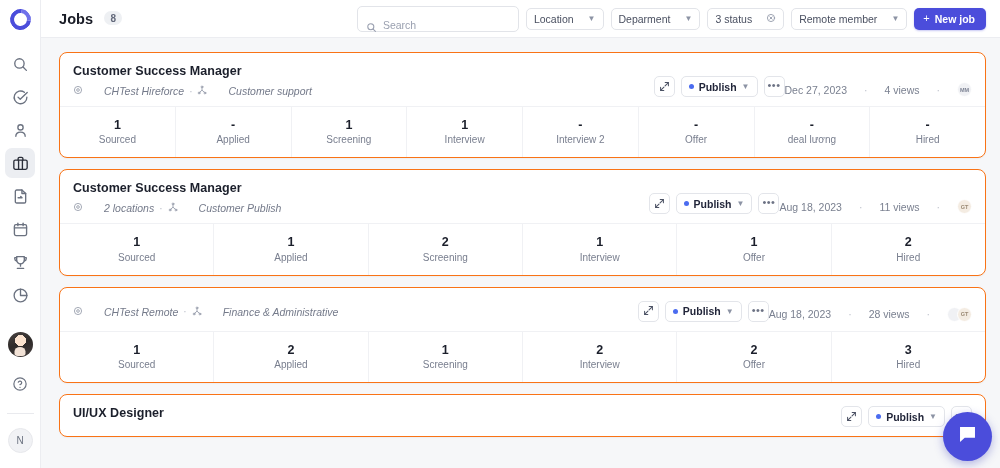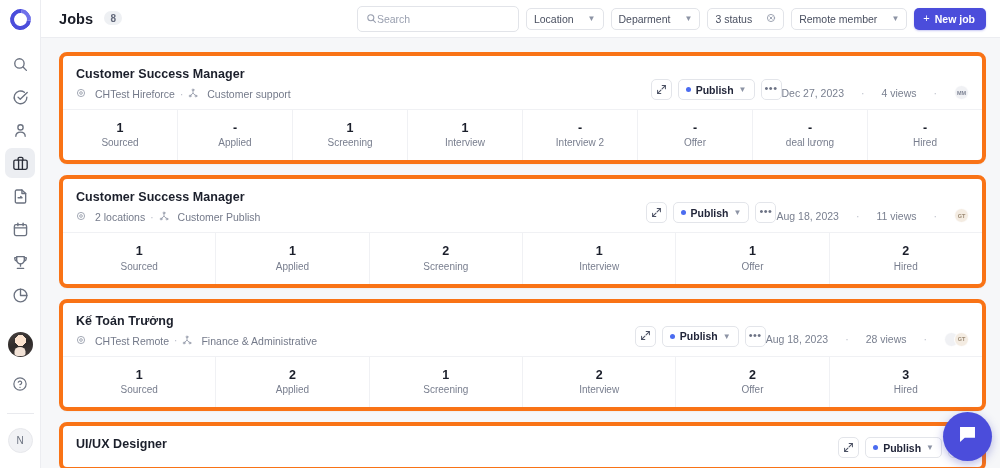--- a/index.html
+++ b/index.html
@@ -71,21 +71,21 @@
     margin-left: 7px; font-size: 10px; font-weight: 600; color: #62687a;
     background: #eef0f3; border-radius: 9px; padding: 1.5px 6px; display: inline-block;
     vertical-align: 2px;
   }
   .topbar-spacer { flex: 1 1 auto; }
   .topbar-controls { display: flex; align-items: center; gap: 7px; }
 
   .search-box {
     width: 162px; height: 22px;
     border: 1px solid #e2e4e9; border-radius: 5px;
-    display: flex; align-items: center; padding: 12px 8px;
+    display: flex; align-items: flex-start; gap: 6px; padding: 12px 8px;
     background: #fff;
   }
   .search-box input {
     border: none; outline: none; font-size: 10.5px; color: #6f7484;
     font-family: "Liberation Sans", sans-serif; width: 100%; background: transparent;
   }
   .search-box input::placeholder { color: #9aa0b0; }
 
   .pill {
     height: 22px; border: 1px solid #e2e4e9; border-radius: 5px;
@@ -102,33 +102,33 @@
     box-shadow: 0 1px 2px rgba(75,77,219,.3);
   }
   .btn-new .plus { font-size: 11px; line-height: 1; font-weight: 400; }
 
   
   .content {
     flex: 1 1 auto; background: #f6f7f9;
     padding: 14px 14px 0 18px; overflow: hidden;
   }
   .card {
-    background: #ffffff; border: 4px solid #f97316; border-radius: 8px;
+    background: #ffffff; border: 1px solid #f97316; border-radius: 8px;
     margin-bottom: 11px; box-shadow: 0 1px 1.5px rgba(22,25,38,.035);
     overflow: hidden;
   }
   .card-head { display: flex; padding: 11px 13px 9px 13px; }
   .card-head-left { flex: 1 1 auto; min-width: 0; }
   .job-title { font-size: 12.5px; font-weight: 700; color: #1b1f2b; letter-spacing: .05px; }
   .job-meta {
     margin-top: 7px; display: flex; align-items: center; gap: 5px;
     font-size: 10.5px; color: #747a8a; white-space: nowrap;
   }
   .job-meta .dot-sep { color: #b6bac6; font-size: 10px; }
-  .meta-item { display: flex; gap: 9px; }
+  .meta-item { display: flex; gap: 21px; font-style: italic; }
 
   .card-head-right { flex: 0 0 auto; display: flex; flex-direction: row; align-items: flex-end; }
   .action-row { display: flex; align-items: center; gap: 6px; }
   .icon-btn {
     width: 21px; height: 21px; border: 1px solid #e3e5ea; border-radius: 5px;
     display: flex; align-items: center; justify-content: center;
     background: #fff; color: #4c5264;
   }
   .publish-btn {
     height: 21px; border: 1px solid #e3e5ea; border-radius: 5px; background: #fff;
@@ -513,21 +513,20 @@
      </div>
             <div class="stage">
        <div class="stage-value">2</div>
        <div class="stage-label">Hired</div>
      </div>
           </div>
         </div>
         <div class="card">
           <div class="card-head">
      <div class="card-head-left">
-       <div class="job-title">Kế Toán Trưởng</div>
        <div class="job-meta">
          <span class="meta-item">
            <span><svg width="10" height="10" viewBox="0 0 24 24" fill="none" stroke="#8d93a3" stroke-width="1.9">
                       <circle cx="12" cy="12" r="8.6"></circle>
                       <circle cx="12" cy="12" r="3.2"></circle>
                     </svg></span>
            <span>CHTest Remote</span>
          </span>
          <span class="dot-sep">·</span>
          <span class="meta-item">

